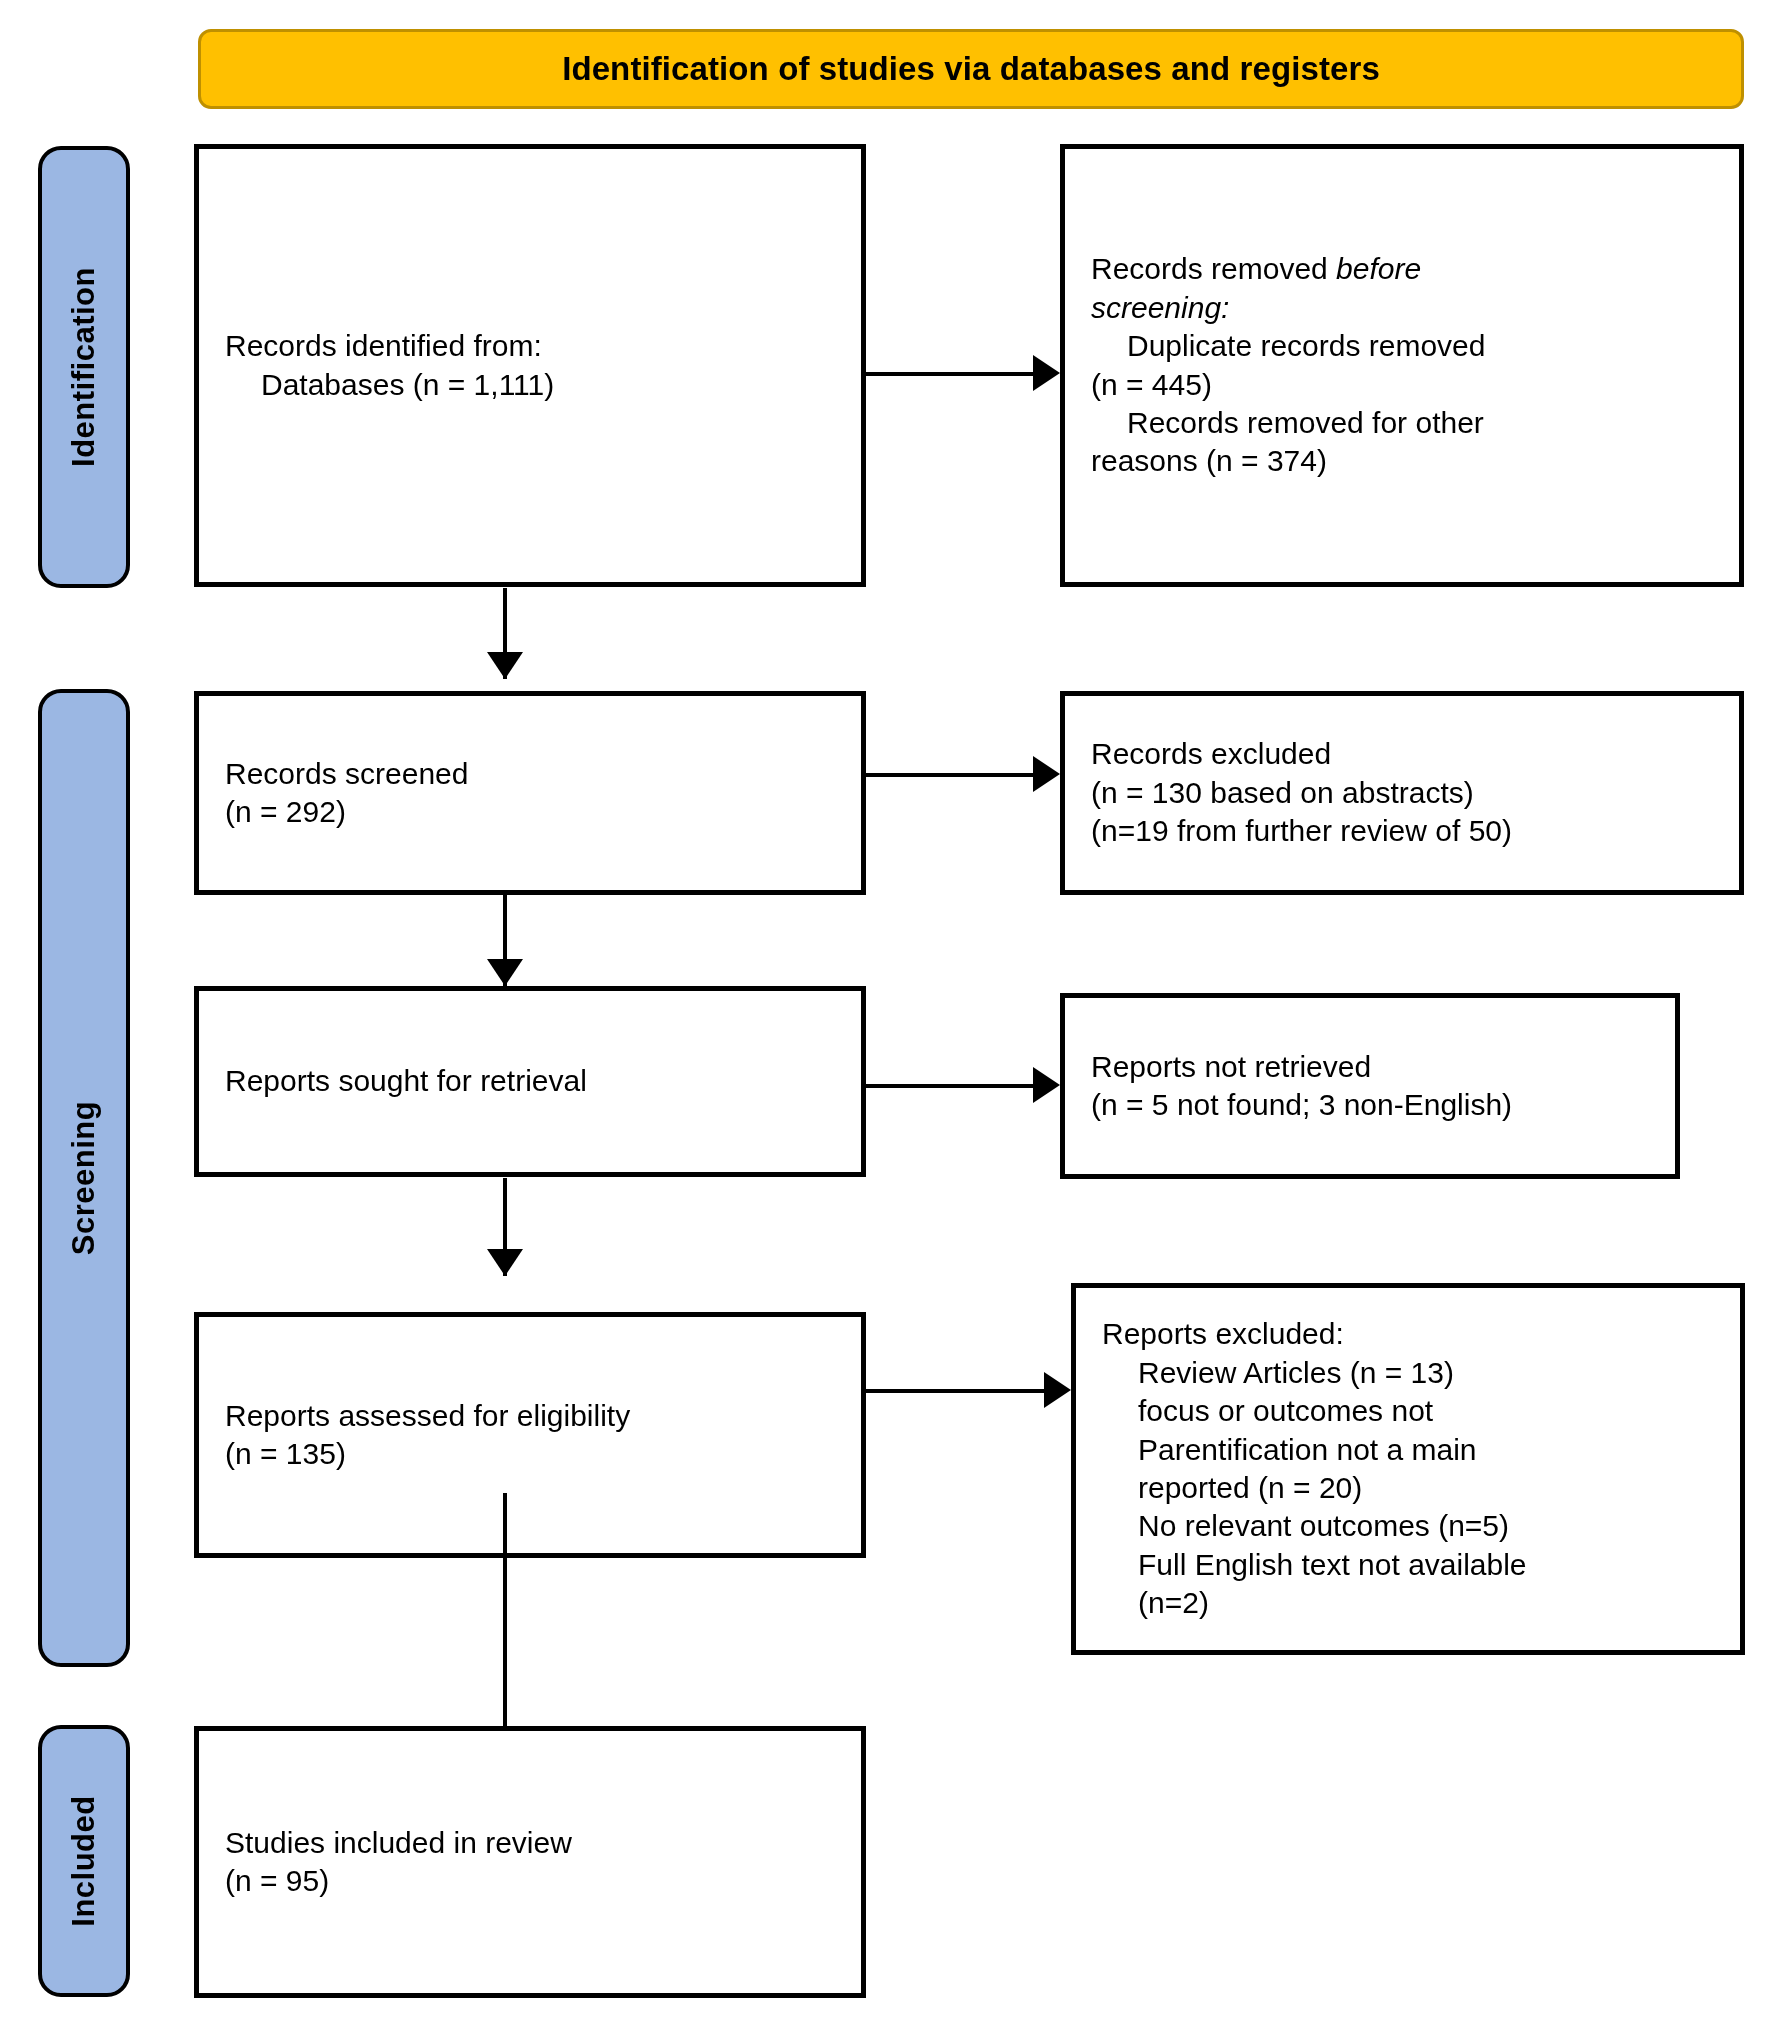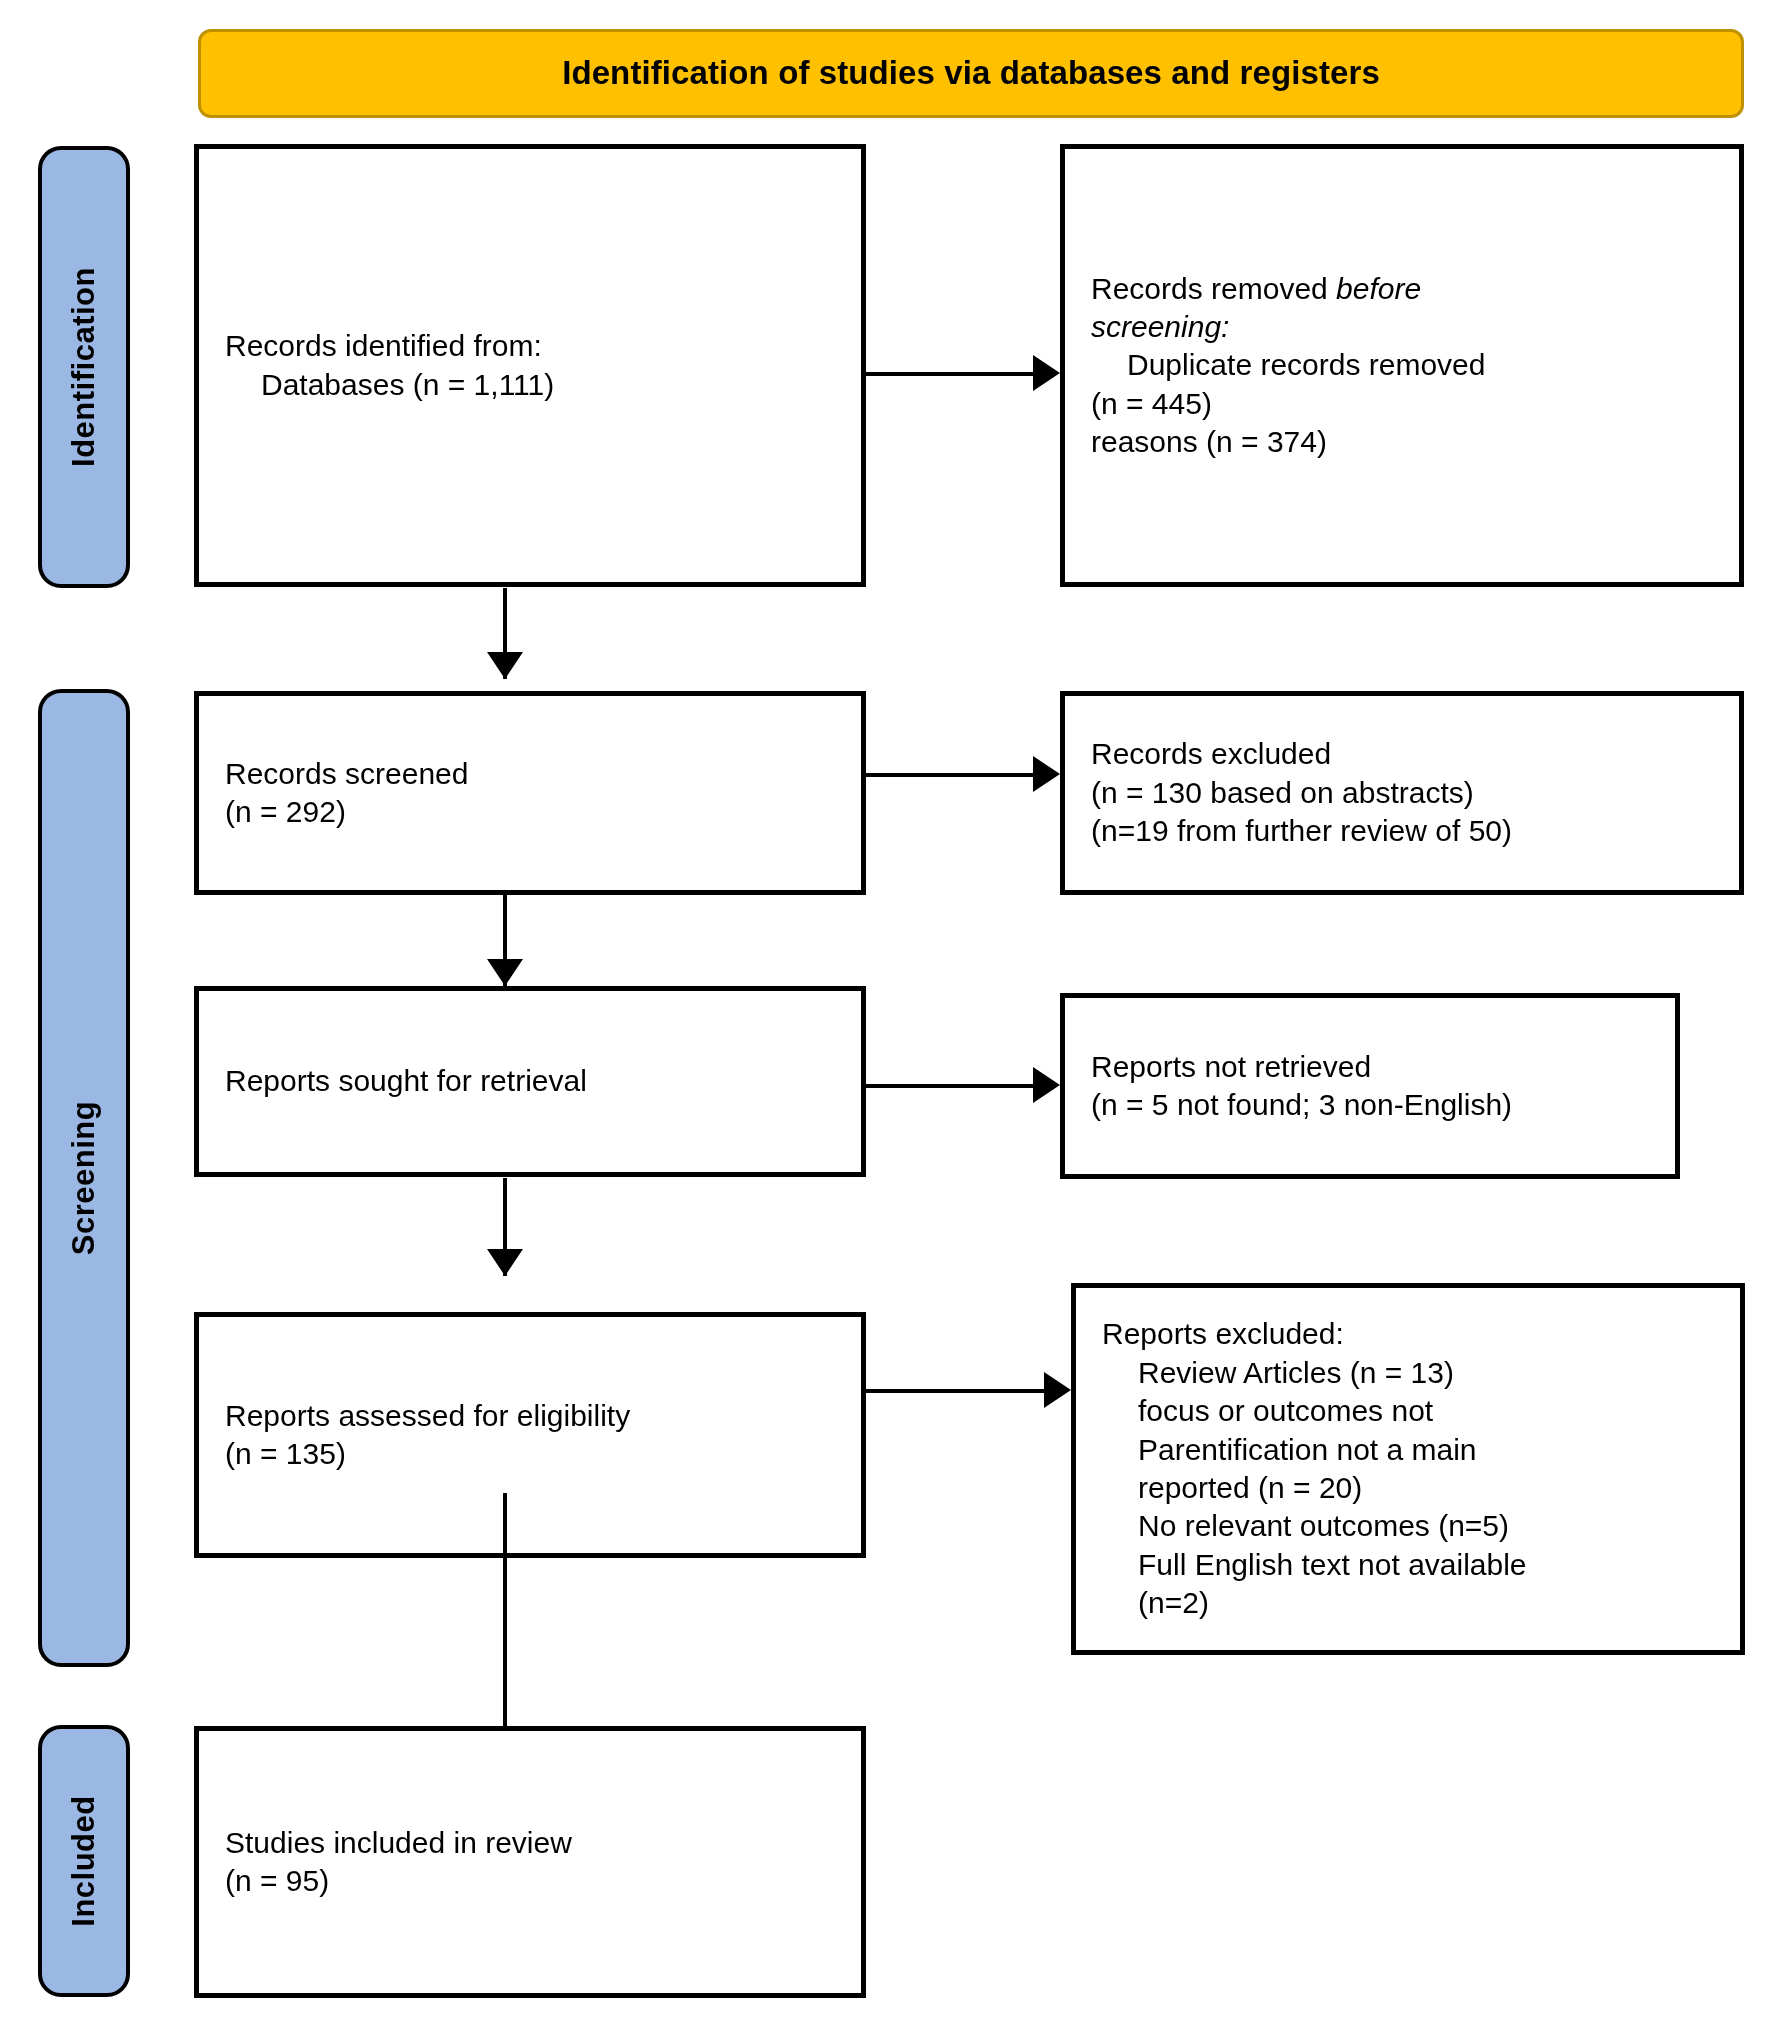--- a/index.html
+++ b/index.html
@@ -17,21 +17,21 @@
     background: #ffffff;
     overflow: hidden;
   }
 
   
   .banner {
     position: absolute;
     left: 198px;
     top: 29px;
     width: 1546px;
-    height: 89px;
+    height: 80px;
     background: #FFC000;
     border: 3.5px solid #BF9000;
     border-radius: 13px;
     box-sizing: border-box;
     display: flex;
     align-items: center;
     justify-content: center;
   }
   .banner-text {
     font-size: 33px;
@@ -144,20 +144,21 @@
       <div class="box-line indent">Databases (n = 1,111)</div>
     </div>
   </div>
 
   <div class="box" style="left:1060px; top:144px; width:684px; height:443px;">
     <div class="box-inner">
       <div class="box-line"><span>Records removed </span><em>before</em></div>
       <div class="box-line italic">screening:</div>
       <div class="box-line indent">Duplicate records removed</div>
       <div class="box-line">(n = 445)</div>
+      <div class="box-line indent">Records removed for other</div>
       <div class="box-line">reasons (n = 374)</div>
     </div>
   </div>
 
   <div class="hline" style="left:866px; top:372px; width:167px;"></div>
   <div class="arrow-right" style="left:1033px; top:355px;"></div>
 
   <div class="vline" style="left:503px; top:588px; width:3.5px; height:91px;"></div>
   <div class="arrow-down" style="left:487px; top:652px;"></div>
 

